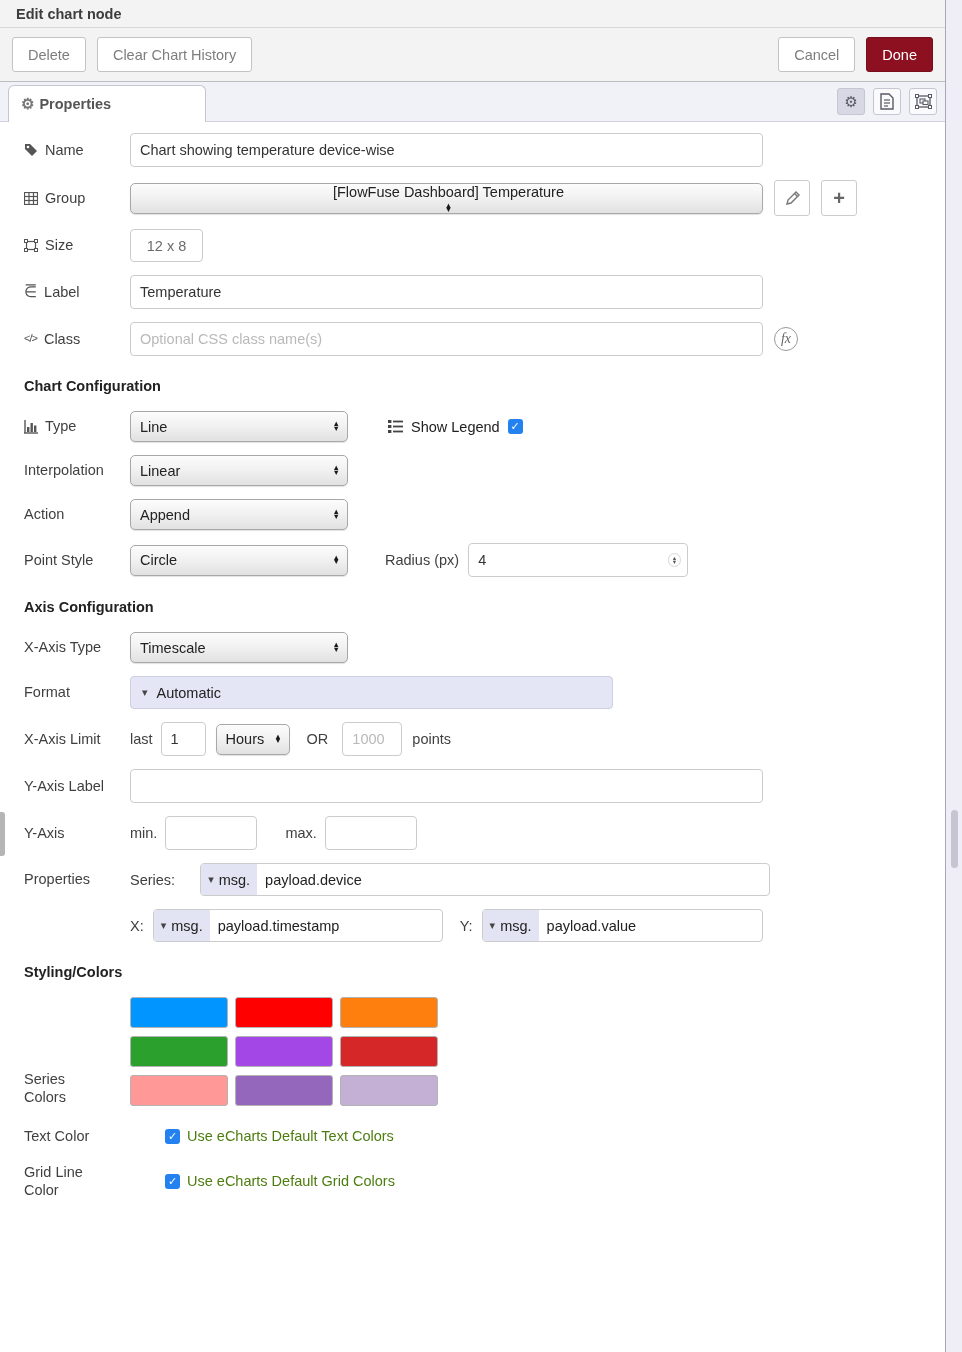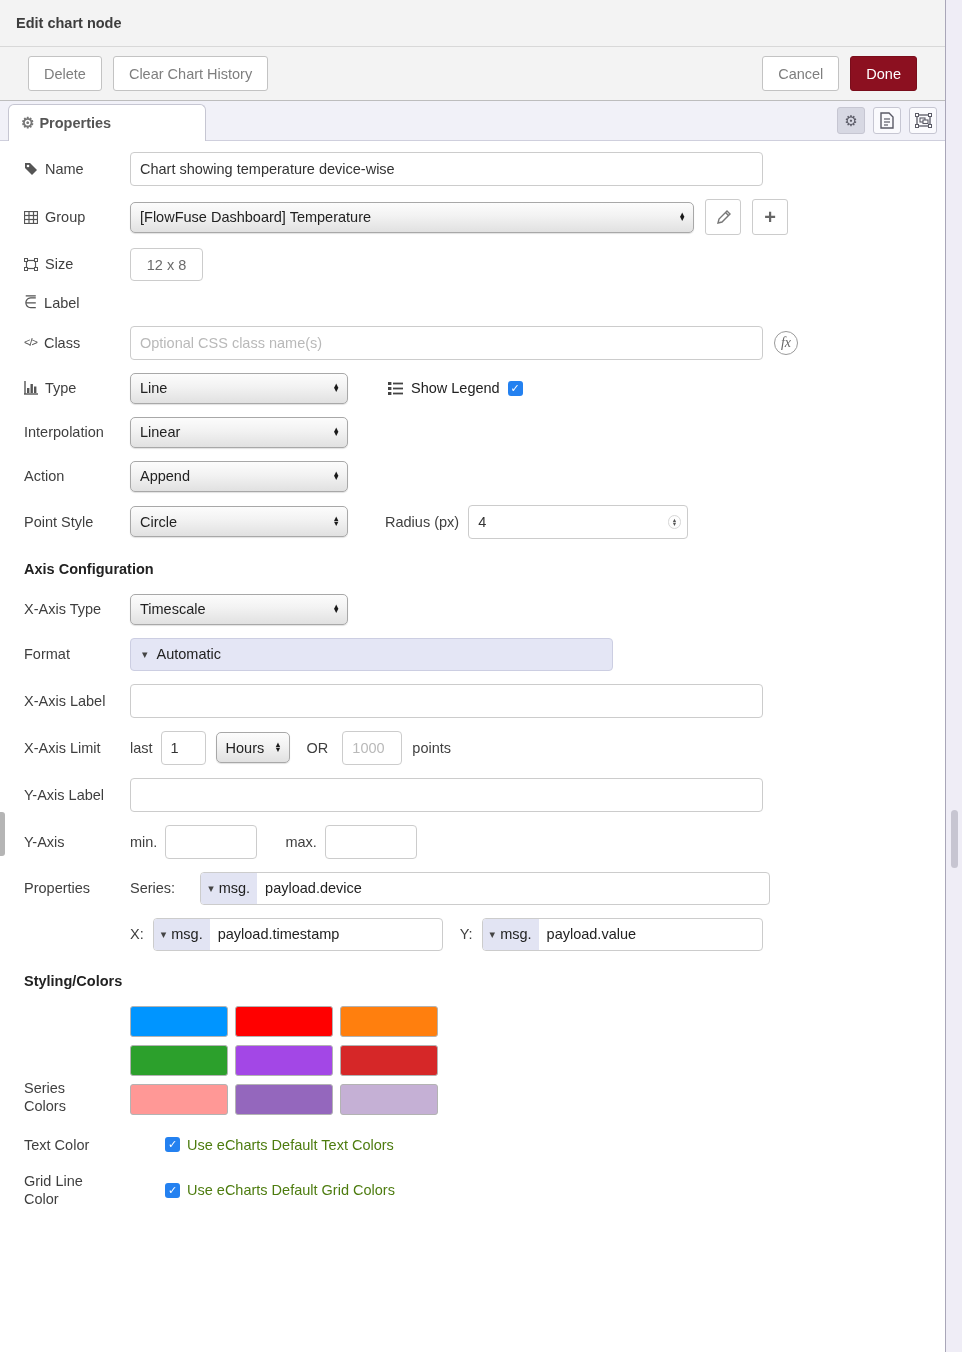--- a/index.html
+++ b/index.html
@@ -7,26 +7,26 @@
   body {
     width:962px; height:1352px; position:relative;
     background:#edebf4;
     font-family:"Liberation Sans", sans-serif;
     font-size:14.5px; color:#333;
   }
   .dialog { position:absolute; left:0; top:0; width:946px; height:1352px;
     background:#fff; border-right:1px solid #a9a6b8; overflow:hidden; }
 
   
-  .titlebar { height:47px; background:#f3f3f3; border-bottom:1px solid #d8d8d8;
+  .titlebar { height:28px; background:#f3f3f3; border-bottom:1px solid #d8d8d8;
     display:flex; align-items:center; padding:0 16px; font-weight:bold; color:#3d3d3d; }
 
   
   .toolbar { height:54px; background:#f3f3f3; border-bottom:1px solid #bdbdbd;
-    display:flex; align-items:center; padding:0 28px; gap:11px; }
+    display:flex; align-items:center; padding:0 12px; gap:11px; }
   .btn { background:#fff; border:1px solid #c3c3c3; border-radius:3px; height:35px;
     padding:0 15px; color:#7e7e7e; font-size:14.5px; font-family:inherit; cursor:pointer; }
   .btn-done { background:#8C1020; color:#fff; border-color:#7a0d1b; }
   .flex-spacer { flex:1; }
 
   
   .tabbar { height:40px; background:#f1f1f8; border-bottom:1px solid #cfcfdd;
     display:flex; align-items:flex-end; padding:0 8px; position:relative; }
   .tab { height:37px; background:#fff; border:1px solid #c6c6d2; border-bottom:none;
     border-radius:6px 6px 0 0; width:198px; display:flex; align-items:center; gap:5px;
@@ -172,21 +172,21 @@
       <div class="row-label">
         <svg class="licon" width="14" height="13" viewBox="0 0 14 13">
           <rect x="0.5" y="0.5" width="13" height="12" fill="none" stroke="#555" stroke-width="1.2"></rect>
           <line x1="0" y1="4.5" x2="14" y2="4.5" stroke="#555" stroke-width="1.2"></line>
           <line x1="0" y1="8.5" x2="14" y2="8.5" stroke="#555" stroke-width="1.2"></line>
           <line x1="5" y1="0" x2="5" y2="13" stroke="#555" stroke-width="1.2"></line>
           <line x1="9.5" y1="0" x2="9.5" y2="13" stroke="#555" stroke-width="1.2"></line>
         </svg>
         <span>Group</span>
       </div>
-      <div class="select" style="width:564px;">
+      <div class="select" style="width:633px;flex-direction:column;">
         <span class="select-value">[FlowFuse Dashboard] Temperature</span>
         <span class="select-arrows">
             <span>▲</span>
             <span>▼</span>
           </span>
       </div>
       <div class="sq-btn">
         <svg width="15" height="15" viewBox="0 0 15 15">
           <path d="M2 13 l1 -4 8 -8 3 3 -8 8 z" fill="none" stroke="#777" stroke-width="1.4"></path>
           <line x1="9.5" y1="2.5" x2="12.5" y2="5.5" stroke="#777" stroke-width="1.4"></line>
@@ -211,31 +211,33 @@
       <div class="size-btn">
         <span>12 x 8</span>
       </div>
     </div>
 
     <div class="row">
       <div class="row-label">
         <span class="licon" style="font-size:15px;">⋶</span>
         <span>Label</span>
       </div>
+      <input class="text w-main" value="Temperature" style="">
     </div>
 
     <div class="row">
       <div class="row-label">
         <span class="licon" style="font-size:11px; letter-spacing:-1px;">&lt;/&gt;</span>
         <span>Class</span>
       </div>
       <input class="text w-main" placeholder="Optional CSS class name(s)" style="">
       <div class="fx-badge">fx</div>
     </div>
 
+    <div class="section-heading">Chart Configuration</div>
 
     <div class="row">
       <div class="row-label">
         <svg class="licon" width="14" height="14" viewBox="0 0 14 14">
           <line x1="1" y1="0" x2="1" y2="13" stroke="#555" stroke-width="1.4"></line>
           <line x1="0" y1="13" x2="14" y2="13" stroke="#555" stroke-width="1.4"></line>
           <rect x="3" y="7" width="2.4" height="5" fill="#555"></rect>
           <rect x="6.5" y="3" width="2.4" height="9" fill="#555"></rect>
           <rect x="10" y="5.5" width="2.4" height="6.5" fill="#555"></rect>
         </svg>
@@ -329,26 +331,20 @@
     <div class="row">
       <div class="row-label">
         <span>Format</span>
       </div>
       <div class="format-btn">
         <span class="caret">▾</span>
         <span>Automatic</span>
       </div>
     </div>
 
-    <div class="row">
-      <div class="row-label" style="padding-right:14px;">
-        <span>X-Axis Label</span>
-      </div>
-      <input class="text w-main" value="" style="">
-    </div>
 
     <div class="row">
       <div class="row-label">
         <span>X-Axis Limit</span>
       </div>
       <span class="inline-label">last</span>
       <input class="text" style="width: 45px; margin-left: 8px;" value="1">
       <div class="select" style="width:74px; margin-left:10px;">
         <span class="select-value">Hours</span>
         <span class="select-arrows">

